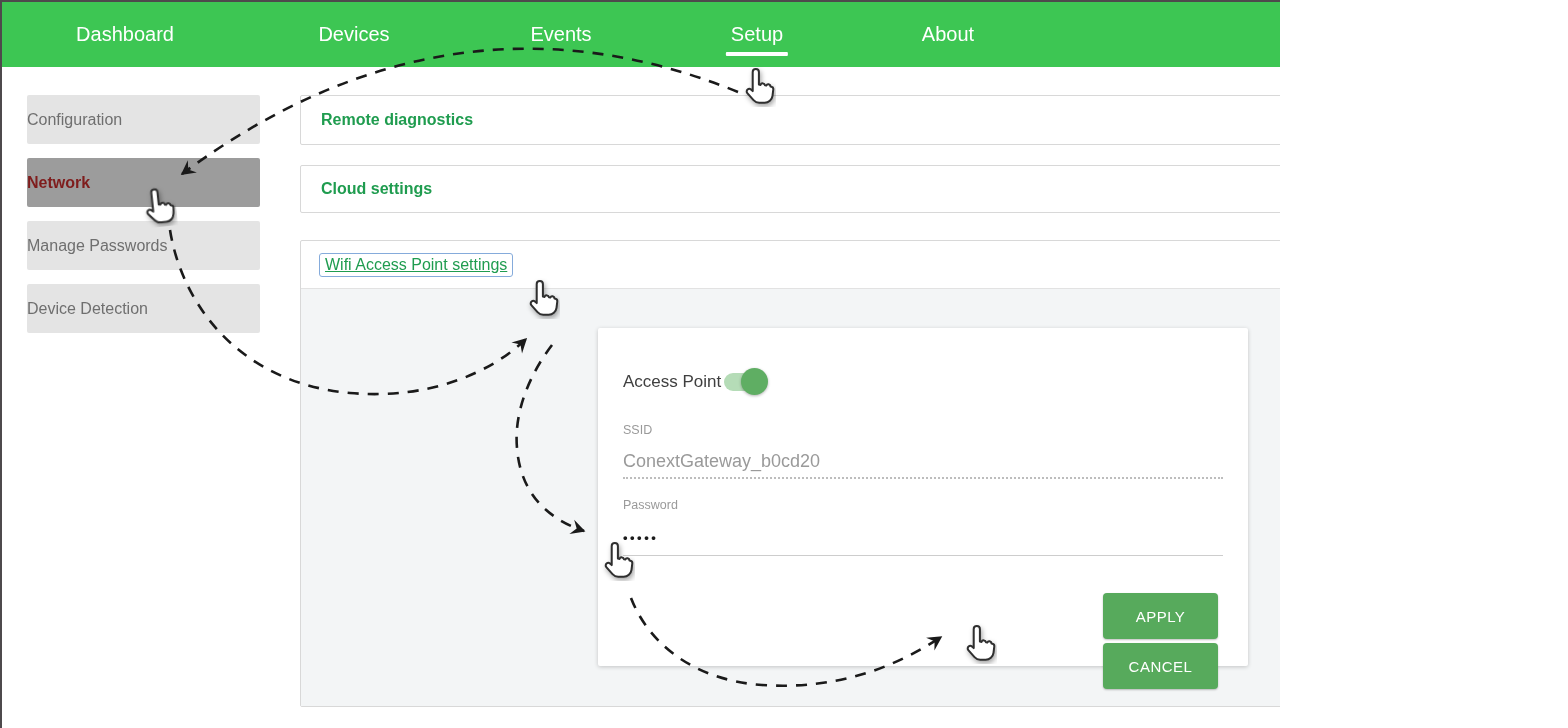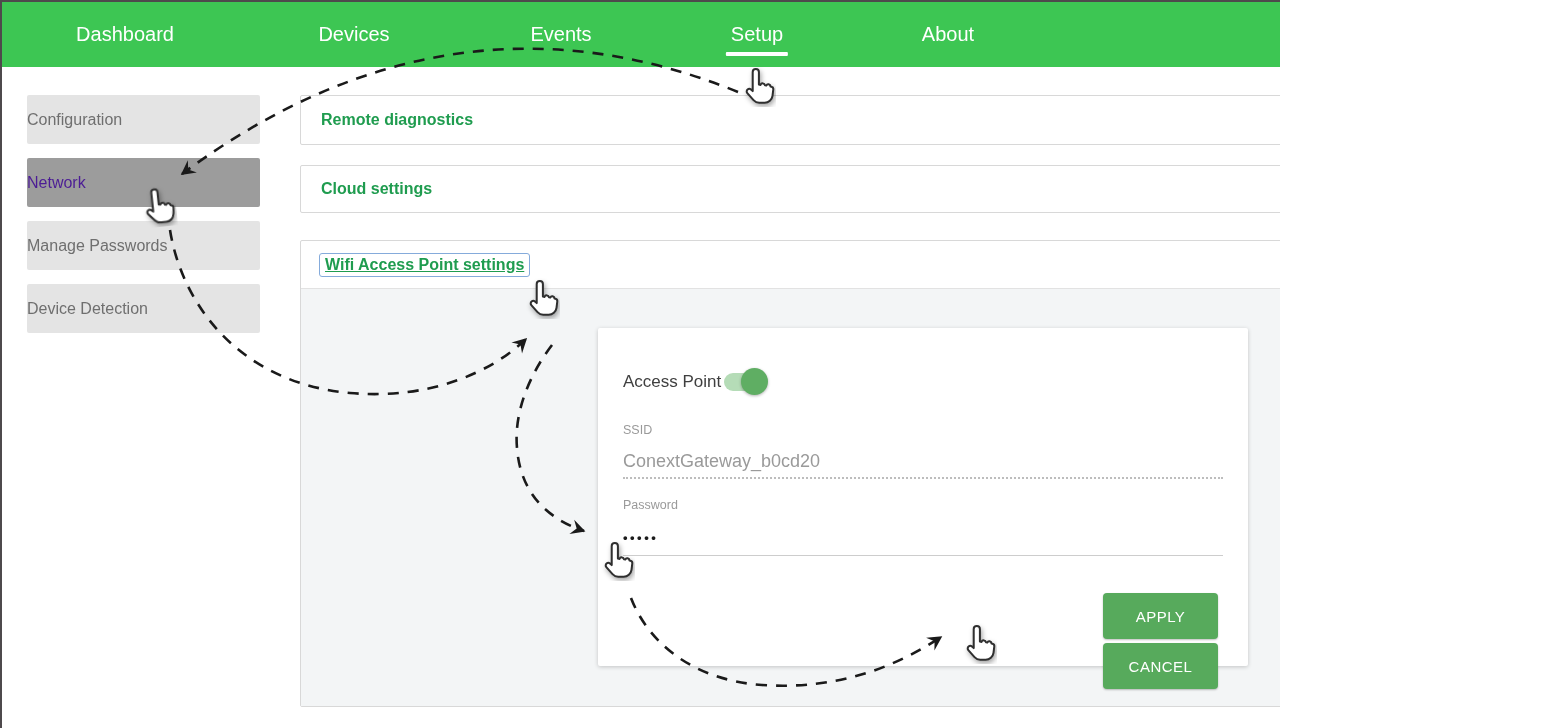--- a/index.html
+++ b/index.html
@@ -11,30 +11,30 @@
 
   
   .nav{position:absolute;left:2px;top:2px;right:0;height:65px;background:var(--nav-green,#3dc653);z-index:1;}
   .nav-item{position:absolute;top:0;height:100%;display:flex;align-items:center;transform:translateX(-50%);
     color:#fff;font-size:20px;cursor:pointer;}
   .nav-item.active .nav-underline{position:absolute;left:50%;transform:translateX(-50%);bottom:11px;width:62px;height:4px;background:#fff;border-radius:1px;}
 
   
   .side-item{position:absolute;left:27px;width:233px;height:49px;background:#e4e4e4;border-radius:2px;
     display:flex;align-items:center;box-sizing:border-box;color:#6f6f6f;font-size:16px;cursor:pointer;}
-  .side-item.active{background:var(--sidebar-active,#9c9c9c);color:#4c1d95;}
+  .side-item.active{background:var(--sidebar-active,#9c9c9c);color:#7f1d1d;font-weight:bold;}
 
   
   .panel{position:absolute;left:300px;width:1243px;box-sizing:border-box;background:#fff;border:1px solid #d8d8d8;border-radius:2px;}
   .panel-hdr{position:relative;height:47px;display:flex;align-items:center;cursor:pointer;}
   .panel-title{margin-left:20px;font-size:16px;font-weight:bold;color:var(--link-green,#1f9c4f);}
   .chev-right{position:absolute;right:18px;top:50%;transform:translateY(-50%);}
   .panel.expanded{height:467px;}
   .panel-body{position:absolute;left:0;right:0;top:47px;bottom:0;background:#f3f5f6;border-top:1px solid #e2e2e2;}
-  .wifi-link{margin-left:18px;padding:2px 5px;font-size:16px;font-weight:bold;color:var(--link-green,#1f9c4f);
+  .wifi-link{margin-left:18px;padding:2px 5px;font-size:16px;font-weight:normal;color:var(--link-green,#1f9c4f);
     text-decoration:underline;border:1px solid #85abdb;border-radius:3px;cursor:pointer;}
   .chev-box{position:absolute;right:18px;top:50%;transform:translateY(-50%);width:22px;height:20px;background:#fff;
     border:1px solid #8fb6e0;border-radius:2px;display:flex;align-items:center;justify-content:center;cursor:pointer;}
 
   
   .card{position:absolute;left:297px;top:87px;width:650px;height:338px;background:#fff;
     box-shadow:0 1px 4px rgba(0,0,0,.2);border-radius:2px;}
   .row-toggle{position:absolute;left:25px;top:44px;display:flex;align-items:center;gap:3px;}
   .ap-label{font-size:17px;color:#3f3f3f;}
   .toggle{position:relative;width:42px;height:20px;cursor:pointer;display:inline-block;}

